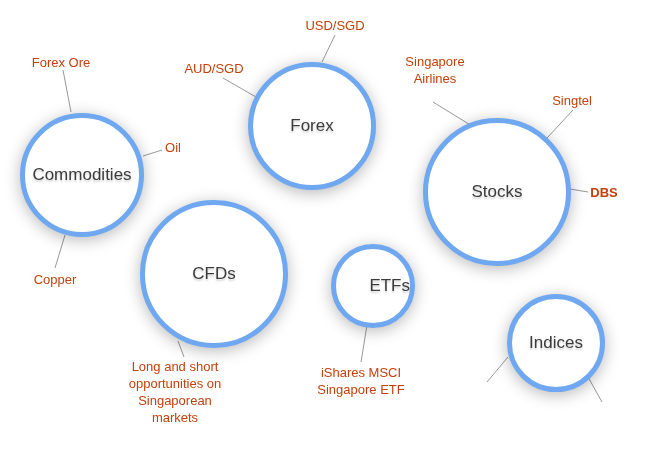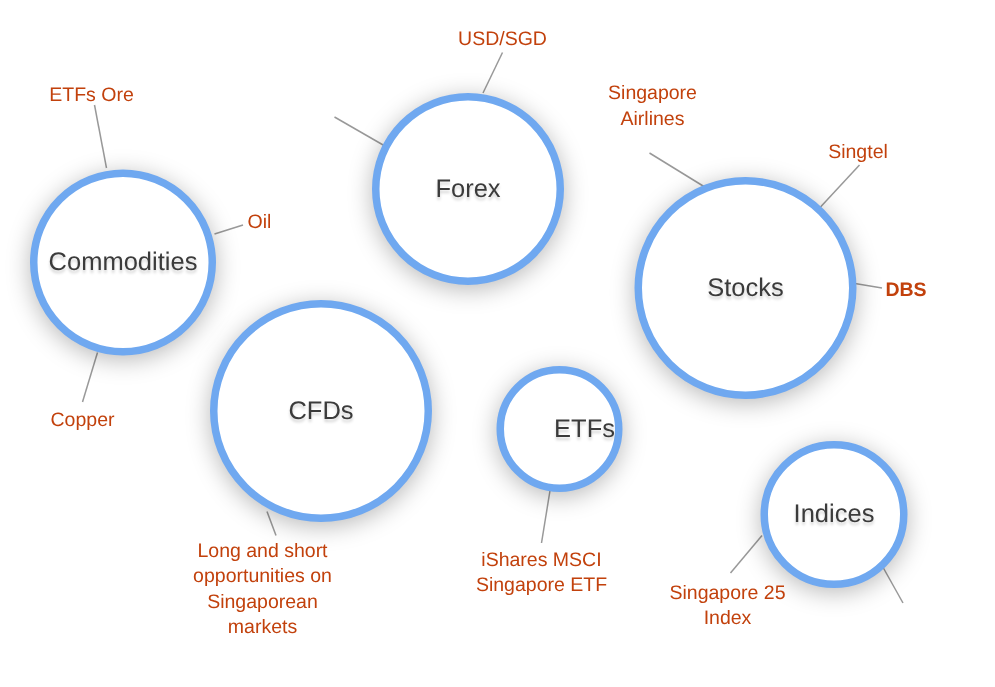--- a/index.html
+++ b/index.html
@@ -85,35 +85,35 @@
   </div>
 
   <div class="bubble" style="left:331px; top:244px; width:84px; height:84px;justify-content:flex-end;">
     <span class="bubble-label">ETFs</span>
   </div>
 
   <div class="bubble" style="left:507px; top:294px; width:98px; height:98px;">
     <span class="bubble-label">Indices</span>
   </div>
 
-  <div class="sat" style="left:26px; top:54px; width:70px;">ETFs Ore</div>
+  <div class="sat" style="left:26px; top:54px; width:70px;">Forex Ore</div>
 
   <div class="sat" style="left:153px; top:139px; width:40px;">Oil</div>
 
   <div class="sat" style="left:20px; top:271px; width:70px;">Copper</div>
 
   <div class="sat" style="left:295px; top:17px; width:80px;">USD/SGD</div>
 
+  <div class="sat" style="left:174px; top:60px; width:80px;">AUD/SGD</div>
 
   <div class="sat" style="left:397px; top:53px; width:76px;">Singapore Airlines</div>
 
   <div class="sat" style="left:542px; top:92px; width:60px;">Singtel</div>
 
   <div class="sat" style="left:581px; top:184px; width:46px;font-weight:bold;">DBS</div>
 
   <div class="sat" style="left:120px; top:358px; width:110px;">Long and short opportunities on Singaporean markets</div>
 
   <div class="sat" style="left:306px; top:364px; width:110px;">iShares MSCI Singapore ETF</div>
 
-  <div class="sat" style="left:440px; top:386px; width:90px;">Singapore 25 Index</div>
 
 
 </div>
 
 </body></html>

